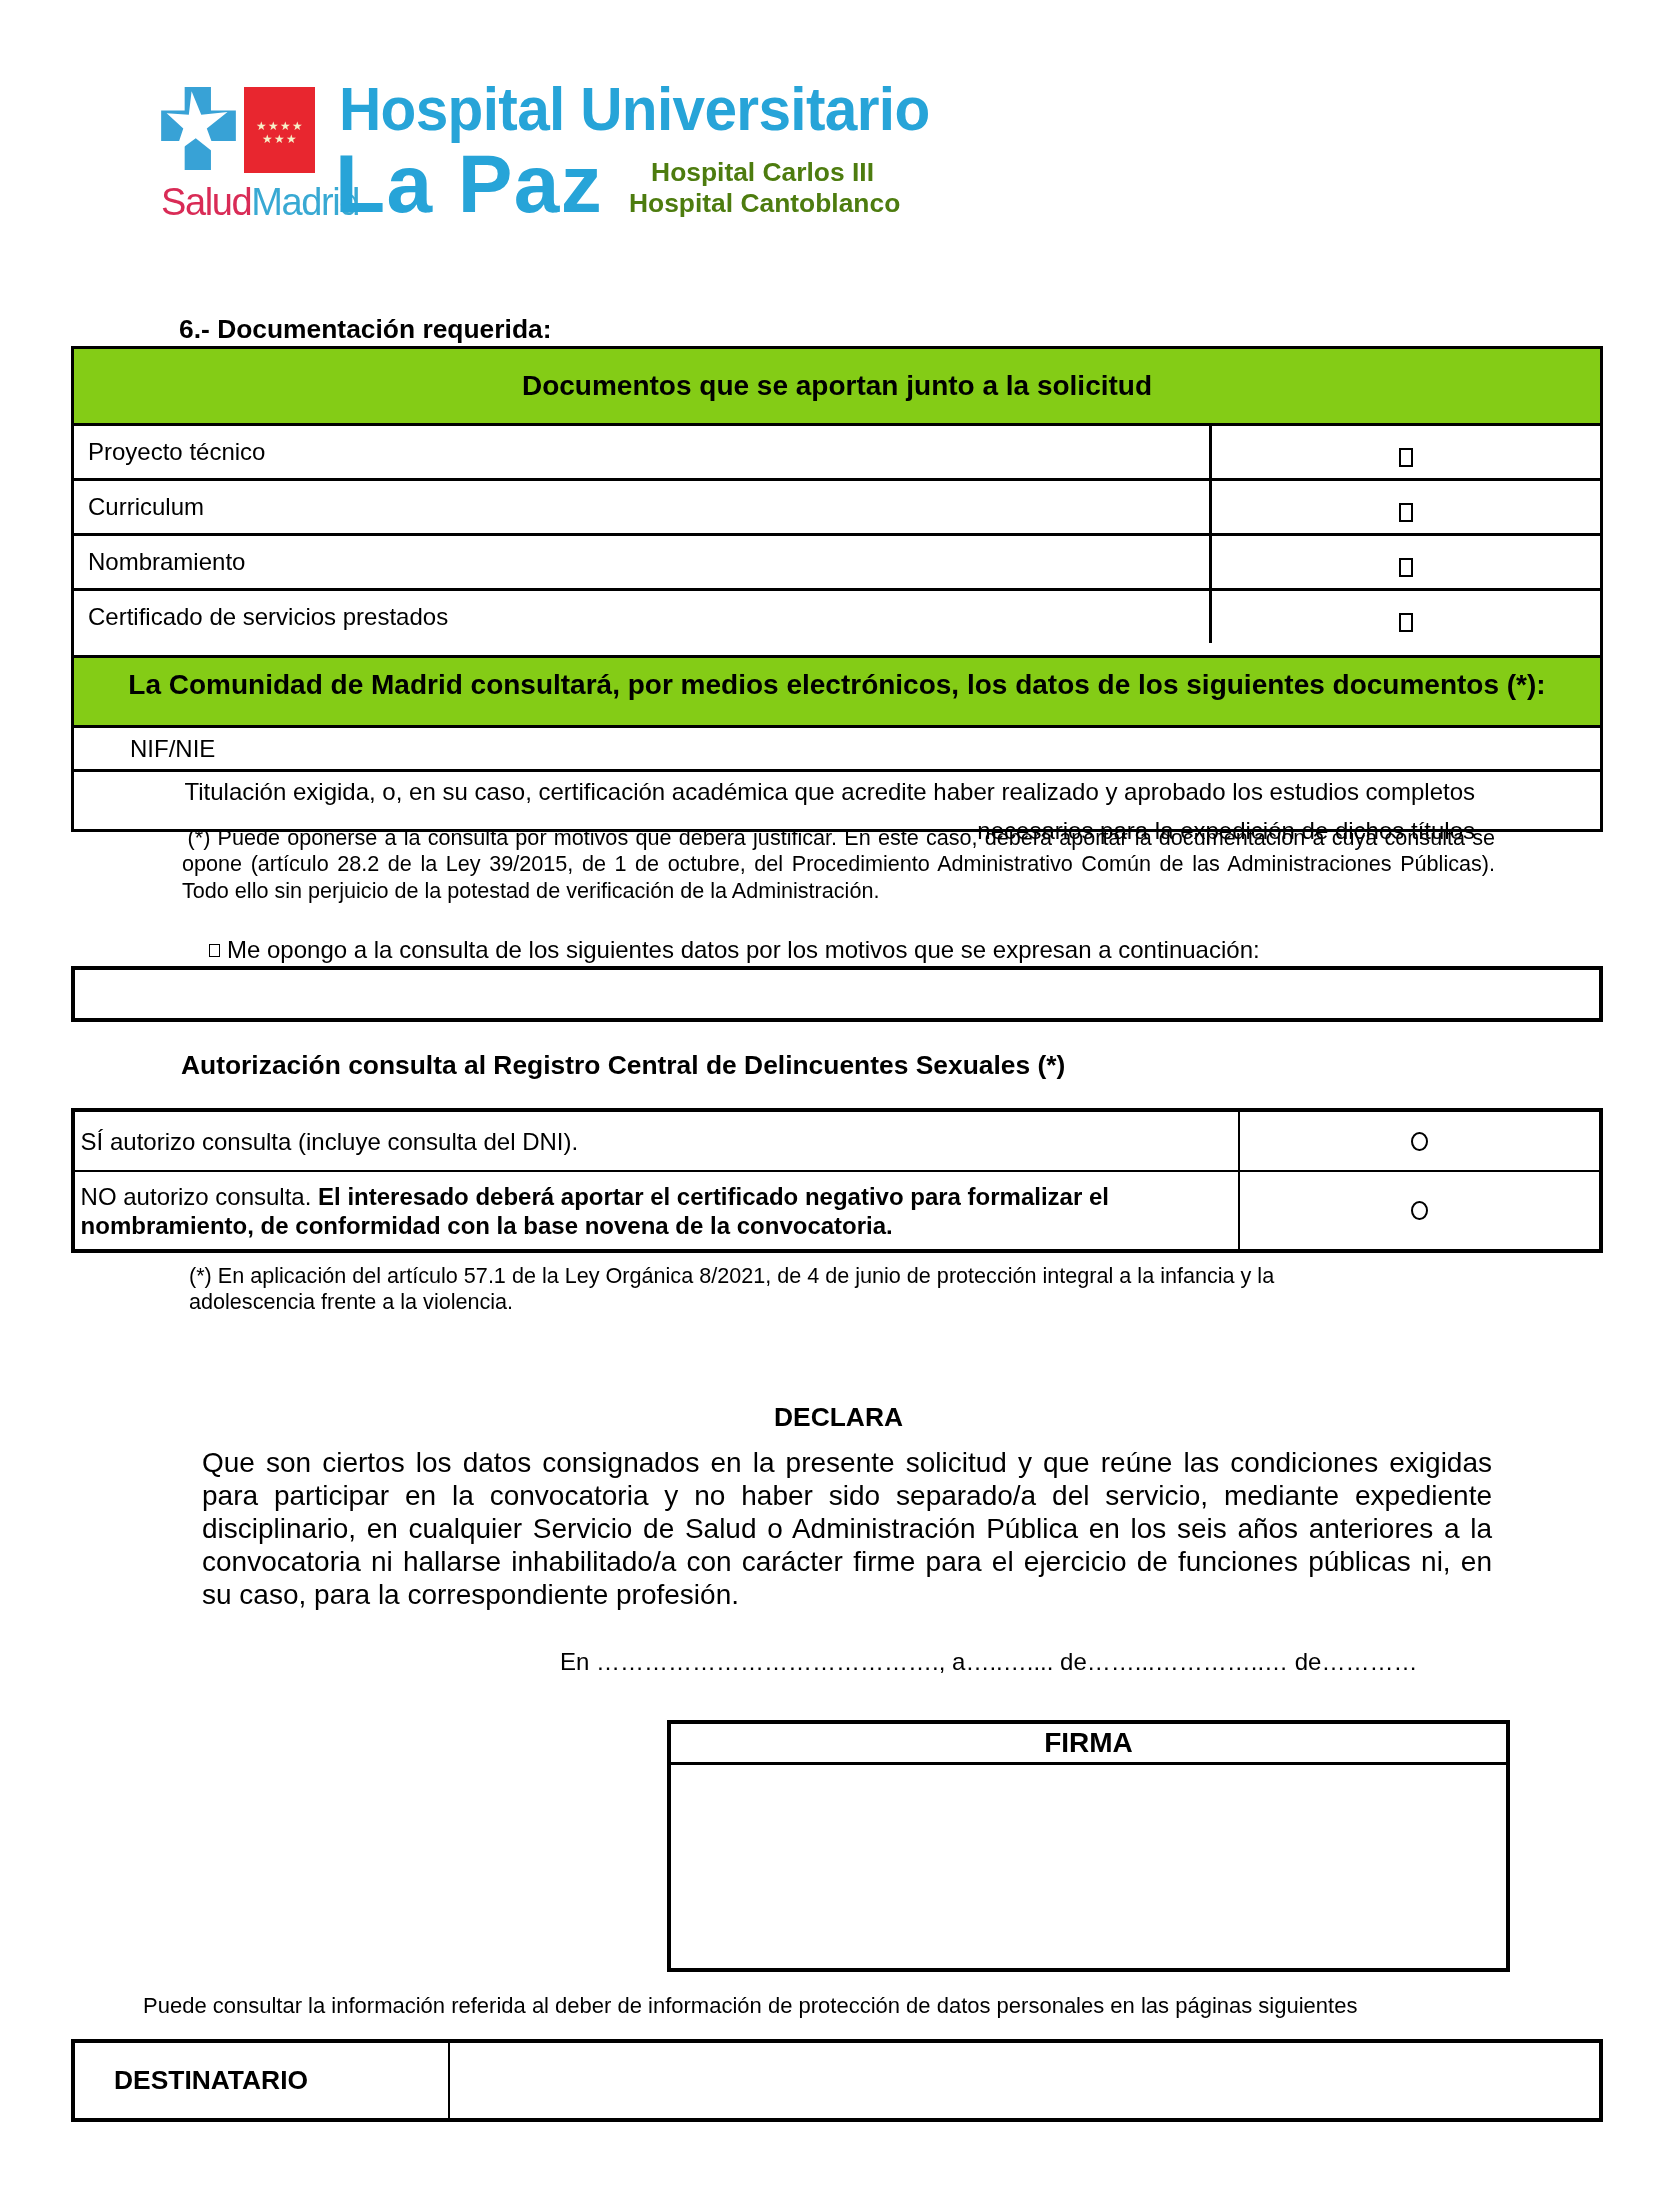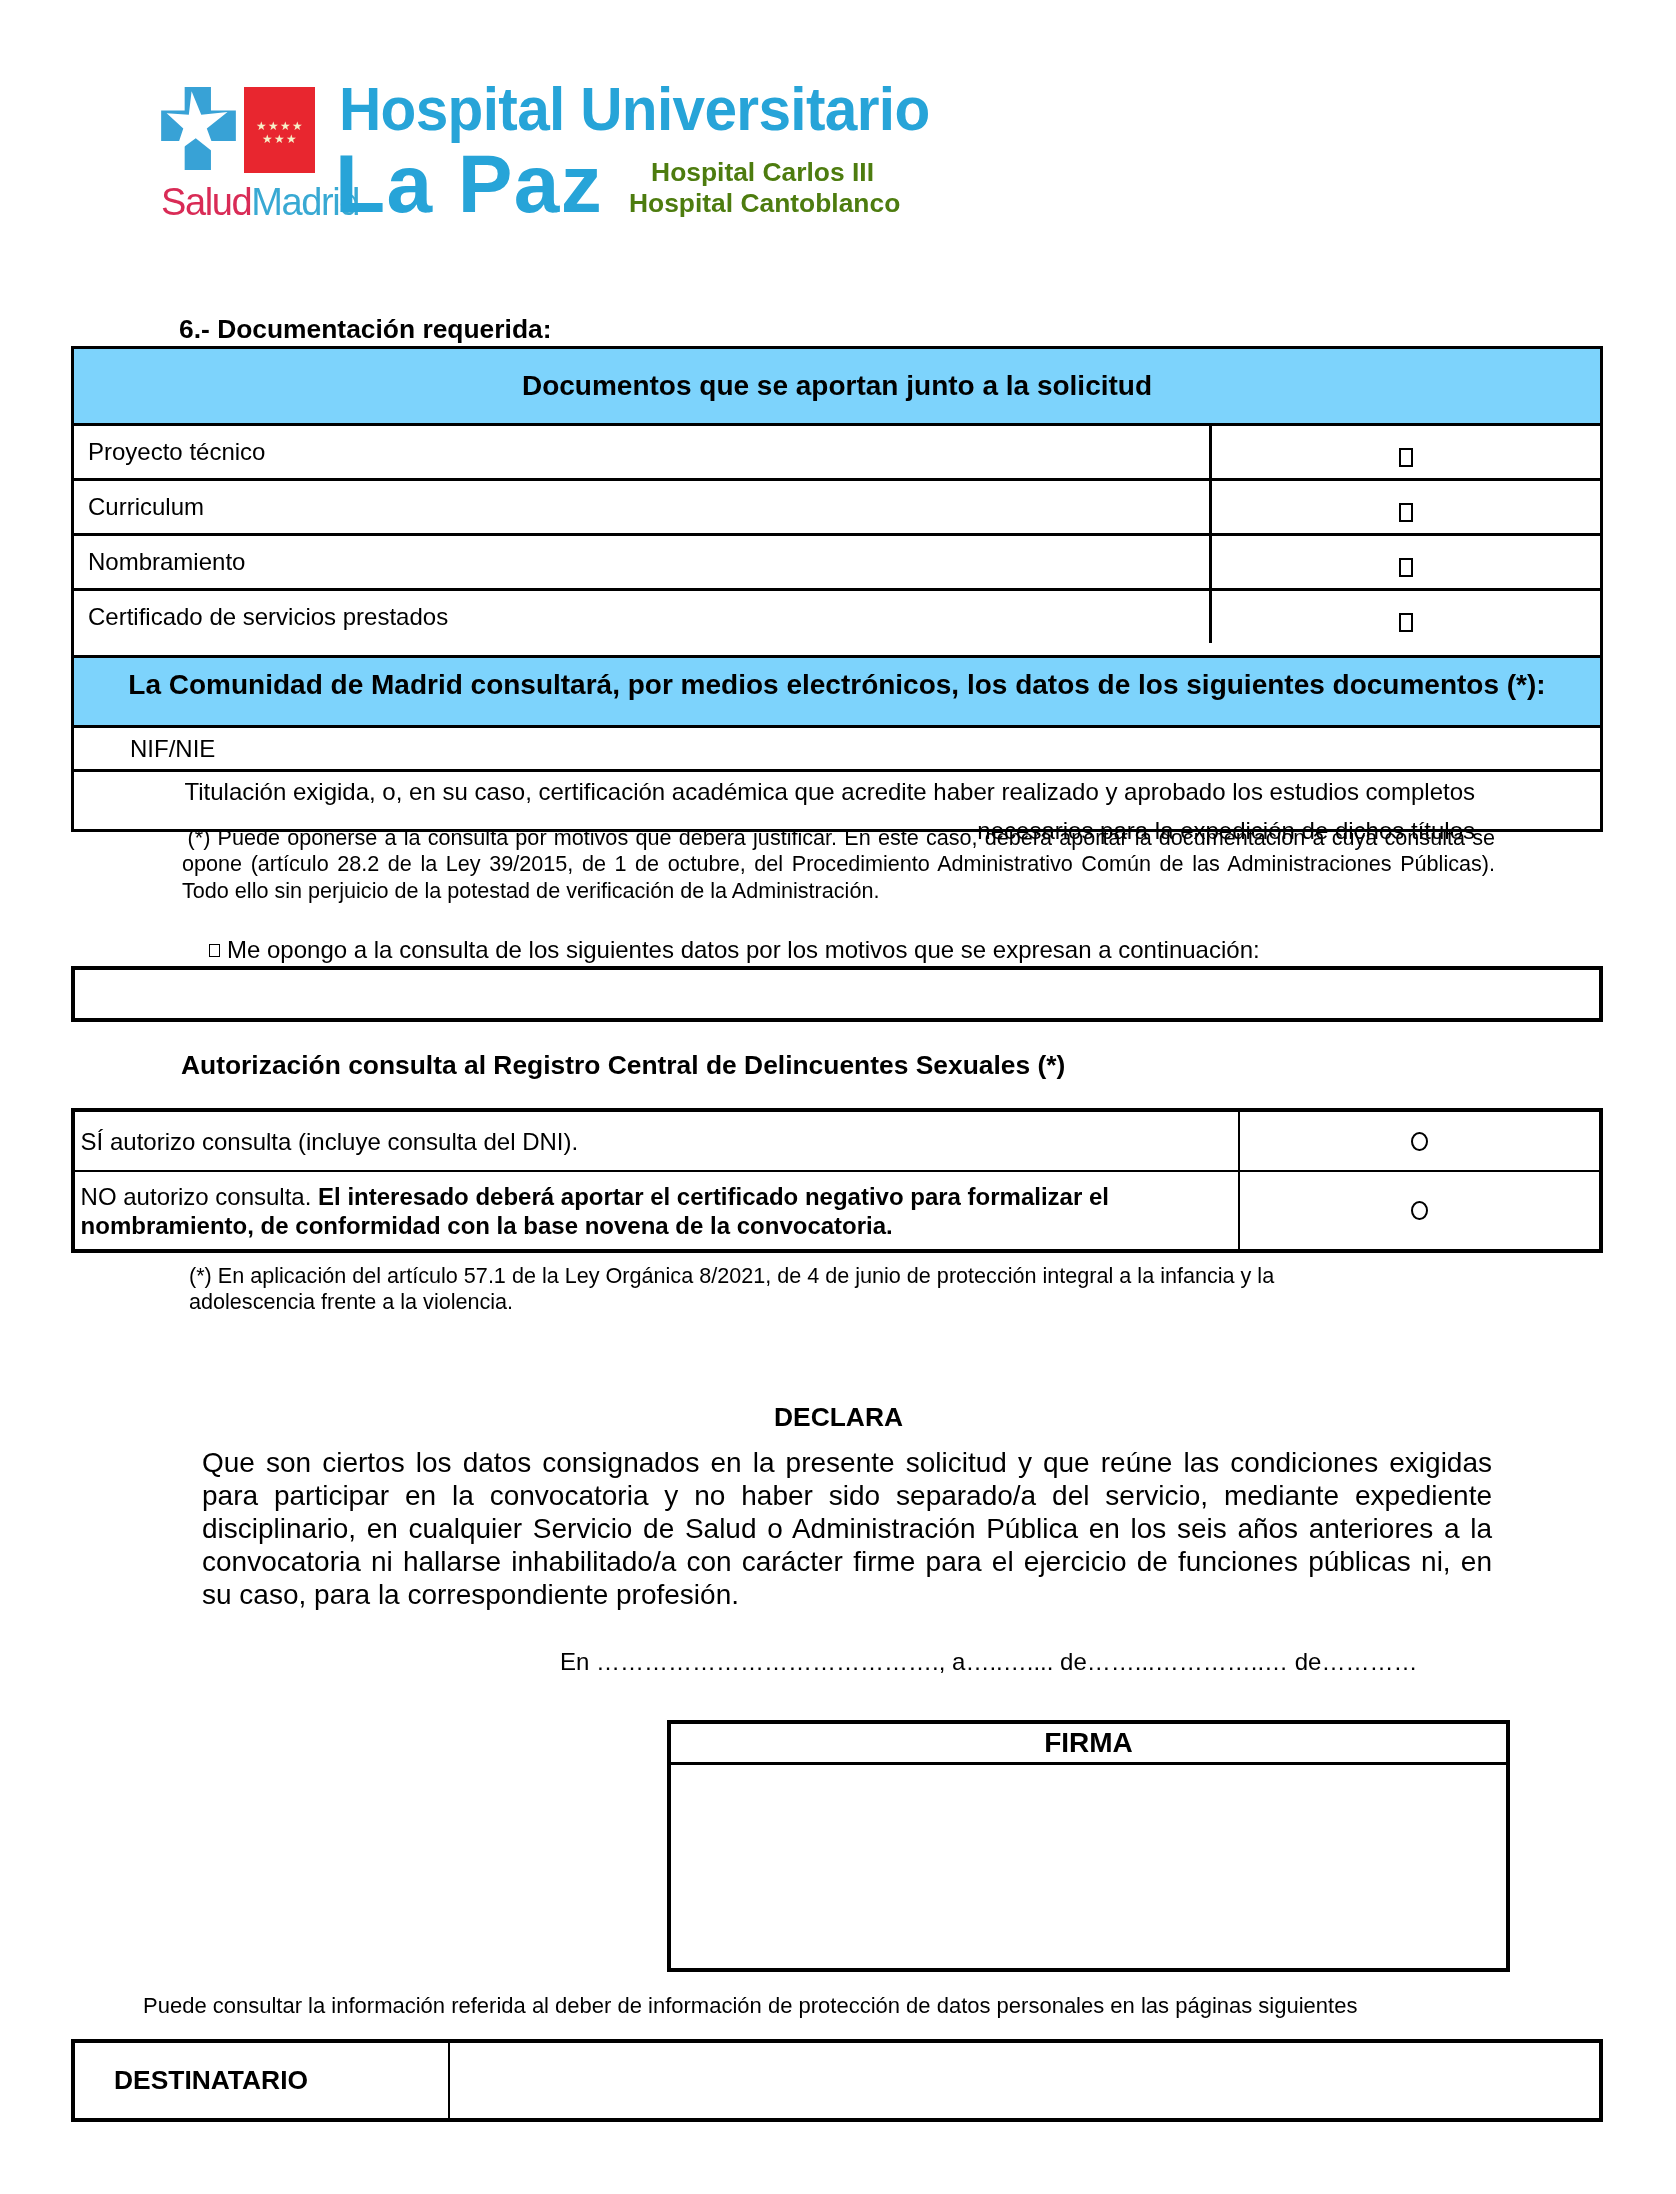--- a/index.html
+++ b/index.html
@@ -21,21 +21,21 @@
     .hosp-lapaz { left: 335px; top: 145px; font-size: 82px; font-weight: bold; color: #27a4d8; white-space: nowrap; letter-spacing: 1.4px; line-height: 78px; }
     .hosp-sub { left: 629px; top: 157px; width: 245px; text-align: right; font-size: 26.4px; font-weight: bold; color: #4d7c0f; line-height: 31px; white-space: nowrap; }
 
     
     .sec-title { font-size: 26.4px; font-weight: bold; white-space: nowrap; }
 
     
     .tbl { left: 71px; width: 1532px; border: 3.5px solid #000; box-sizing: border-box; }
     .row { display: flex; box-sizing: border-box; border-top: 3.5px solid #000; }
     .row:first-child { border-top: none; }
-    .hdr { background: #7dd3fc; justify-content: center; align-items: center; font-weight: bold; font-size: 28px; }
+    .hdr { background: #84cc16; justify-content: center; align-items: center; font-weight: bold; font-size: 28px; }
     .cell-label { flex: 1; padding-left: 14px; font-size: 24px; display: flex; align-items: center; box-sizing: border-box; }
     .cell-check { width: 391px; border-left: 3.5px solid #000; display: flex; align-items: center; justify-content: center; box-sizing: border-box; }
     .checkbox { width: 14px; height: 19.5px; border: 2.1px solid #000; box-sizing: border-box; margin-top: 11px; }
 
     .footnote { font-size: 21.6px; line-height: 26.4px; text-align: justify; }
 
     .oppose-line { left: 209px; top: 936px; font-size: 24px; white-space: nowrap; }
     .oppose-box { display: inline-block; width: 11px; height: 12.5px; border: 1.4px solid #000; vertical-align: 1.4px; margin-right: 7px; box-sizing: border-box; }
     .oppose-input { left: 71px; top: 966px; width: 1532px; height: 56px; border: 4.2px solid #000; box-sizing: border-box; background: #fff; }
 

